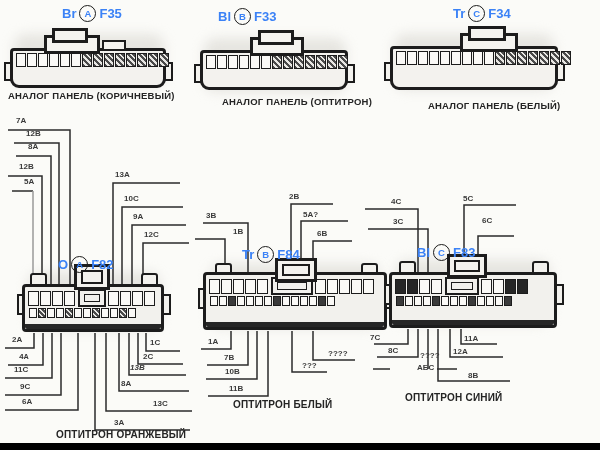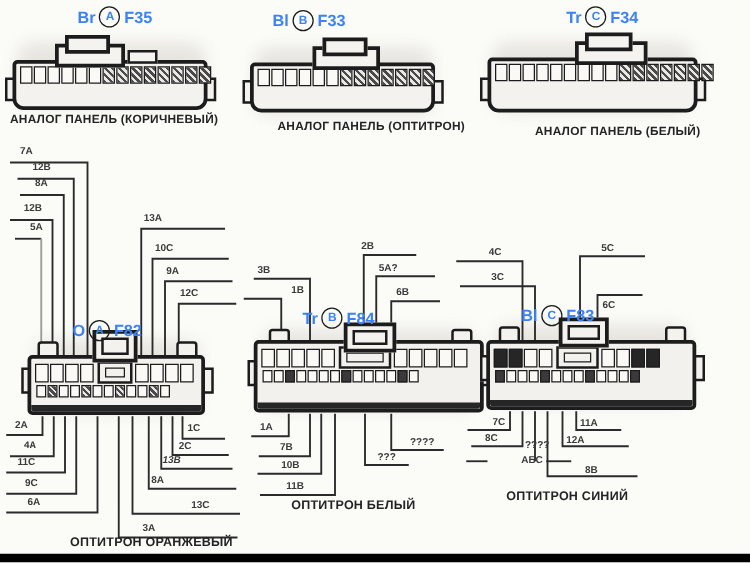--- a/index.html
+++ b/index.html
@@ -410,24 +410,24 @@
 
 <span class="wl" style="left:208px;top:337px;">1A</span>
 <span class="wl" style="left:224px;top:353px;">7B</span>
 <span class="wl" style="left:225px;top:367px;">10B</span>
 <span class="wl" style="left:229px;top:384px;">11B</span>
 <span class="wl" style="left:328px;top:349px;">????</span>
 <span class="wl" style="left:302px;top:361px;">???</span>
 
 <span class="wl" style="left:391px;top:197px;">4C</span>
 <span class="wl" style="left:393px;top:217px;">3C</span>
-<span class="wl" style="left:481px;top:194px;">5C</span>
-<span class="wl" style="left:482px;top:239px;">6C</span>
-
-<span class="wl" style="left:394px;top:333px;">7C</span>
+<span class="wl" style="left:463px;top:194px;">5C</span>
+<span class="wl" style="left:482px;top:216px;">6C</span>
+
+<span class="wl" style="left:370px;top:333px;">7C</span>
 <span class="wl" style="left:388px;top:346px;">8C</span>
 <span class="wl" style="left:420px;top:351px;">????</span>
 <span class="wl" style="left:417px;top:363px;">АБС</span>
 <span class="wl" style="left:468px;top:371px;">8B</span>
 <span class="wl" style="left:464px;top:334px;">11A</span>
 <span class="wl" style="left:453px;top:347px;">12A</span>
 
 <div class="footer-bar"></div>
 
 </body></html>

